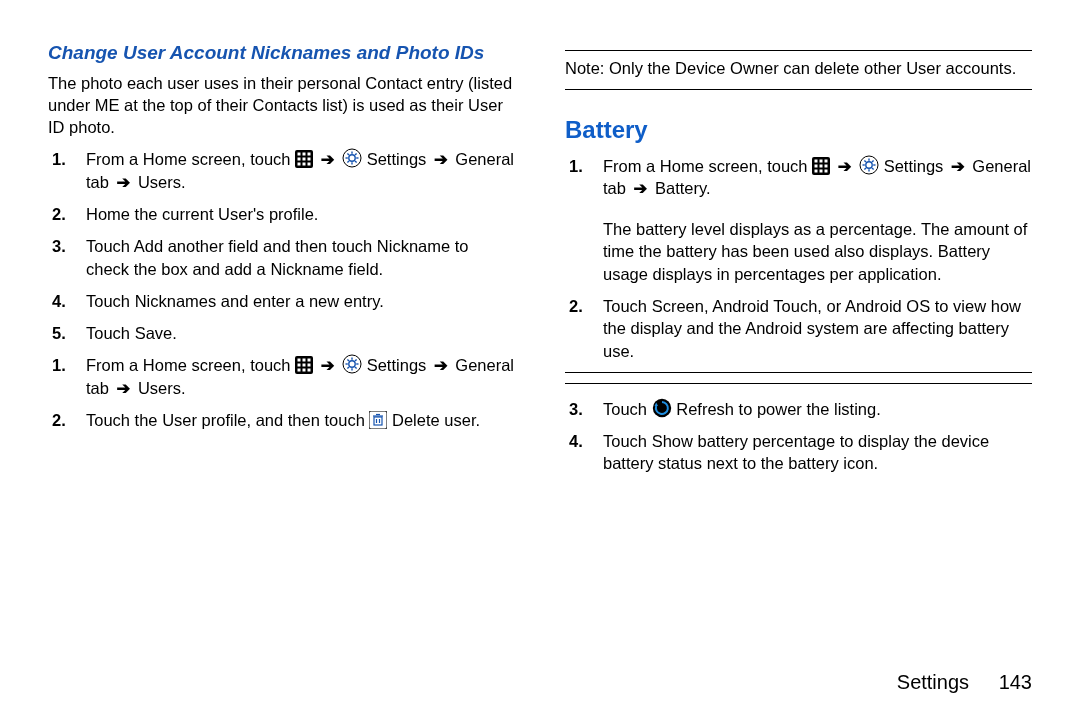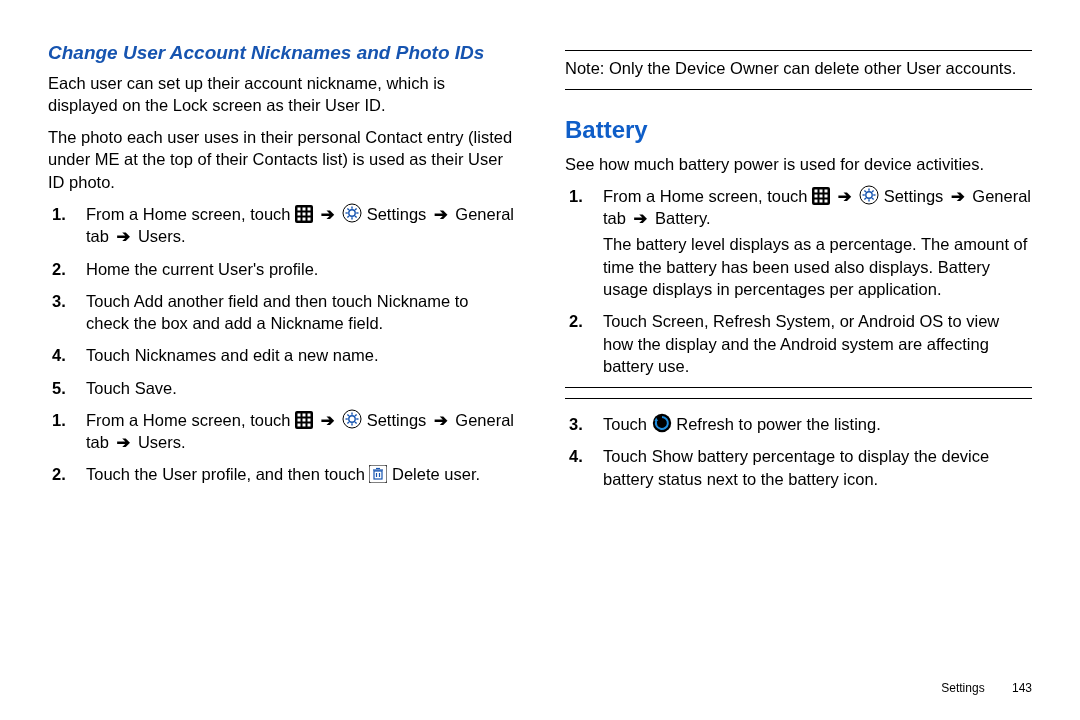--- a/index.html
+++ b/index.html
@@ -46,34 +46,33 @@
   .ref { font-style: italic; }
   hr.notebar {
     border: none;
     border-top: 1.2px solid #000;
     margin: 10px 0 6px 0;
   }
   .footer {
     position: absolute;
     bottom: 24px;
     right: 48px;
-    font-size: 12px;
+    font-size: 20px;
   }
   .footer .pnum { margin-left: 24px; }
   .icon { display: inline-block; vertical-align: -3px; }
   .icon svg { display: block; }
   .arrow { font-weight: bold; padding: 0 3px; }
 </style>
 </head>
 <body>
 
 <div class="columns">
   <div class="col">
     <h2>Change User Account Nicknames and Photo IDs</h2>
-    <p>Each user can set up their account nickname, which is displayed on the Lock screen as their User ID.</p>
     <p>The photo each user uses in their personal Contact entry (listed under ME at the top of their Contacts list) is used as their User ID photo.</p>
     <ol>
       <li><span class="num">1.</span>
         <span>From a Home screen, touch </span>
         <span class="icon"><svg width="18" height="18">
               <rect x="0" y="0" width="18" height="18" rx="2" fill="#000"></rect>
               <g fill="#fff">
                 <rect x="2.5" y="2.5" width="3" height="3"></rect>
                 <rect x="7.5" y="2.5" width="3" height="3"></rect>
                 <rect x="12.5" y="2.5" width="3" height="3"></rect>
@@ -100,21 +99,21 @@
                   <line x1="-4.6" y1="4.6" x2="-3" y2="3"></line>
                   <line x1="4.6" y1="-4.6" x2="3" y2="-3"></line>
                 </g>
               </g>
             </svg></span>
         <span class="bold">Settings</span> <span class="arrow">➔</span>
         <span class="bold">General</span><span> tab </span><span class="arrow">➔</span> <span class="bold">Users</span><span>.</span>
       </li>
       <li><span class="num">2.</span><span>Home the current User's profile.</span></li>
       <li><span class="num">3.</span><span>Touch </span><span class="bold">Add another field</span><span> and then touch Nickname to check the box and add a Nickname field.</span></li>
-      <li><span class="num">4.</span><span>Touch </span><span class="bold">Nicknames</span><span> and edit a new name.</span></li>
+      <li><span class="num">4.</span><span>Touch </span><span class="bold">Nicknames</span><span> and enter a new entry.</span></li>
       <li><span class="num">5.</span><span>Touch </span><span class="bold">Save</span><span>.</span></li>
     </ol>
 
     <ol>
       <li><span class="num">1.</span>
         <span>From a Home screen, touch </span>
         <span class="icon"><svg width="18" height="18">
               <rect x="0" y="0" width="18" height="18" rx="2" fill="#000"></rect>
               <g fill="#fff">
                 <rect x="2.5" y="2.5" width="3" height="3"></rect>
@@ -164,21 +163,20 @@
       </li>
     </ol>
   </div>
 
   <div class="col">
     <hr class="notebar">
     <p><span class="bold">Note:</span><span> Only the Device Owner can delete other User accounts.</span></p>
     <hr class="notebar">
 
     <h1 class="section">Battery</h1>
-    <p>See how much battery power is used for device activities.</p>
     <ol>
       <li><span class="num">1.</span>
         <span>From a Home screen, touch </span>
         <span class="icon"><svg width="18" height="18">
               <rect x="0" y="0" width="18" height="18" rx="2" fill="#000"></rect>
               <g fill="#fff">
                 <rect x="2.5" y="2.5" width="3" height="3"></rect>
                 <rect x="7.5" y="2.5" width="3" height="3"></rect>
                 <rect x="12.5" y="2.5" width="3" height="3"></rect>
                 <rect x="2.5" y="7.5" width="3" height="3"></rect>
@@ -201,24 +199,24 @@
                   <line x1="6.5" y1="0" x2="4.2" y2="0"></line>
                   <line x1="-4.6" y1="-4.6" x2="-3" y2="-3"></line>
                   <line x1="4.6" y1="4.6" x2="3" y2="3"></line>
                   <line x1="-4.6" y1="4.6" x2="-3" y2="3"></line>
                   <line x1="4.6" y1="-4.6" x2="3" y2="-3"></line>
                 </g>
               </g>
             </svg></span>
         <span class="bold">Settings</span> <span class="arrow">➔</span>
         <span class="bold">General</span><span> tab </span><span class="arrow">➔</span> <span class="bold">Battery</span><span>.</span>
-        <p style="margin-top:4px">The battery level displays as a percentage. The amount of time the battery has been used also displays. Battery usage displays in percentages per application.</p>
+        <p style="margin-top:19px">The battery level displays as a percentage. The amount of time the battery has been used also displays. Battery usage displays in percentages per application.</p>
       </li>
       <li><span class="num">2.</span>
-        <span>Touch </span><span class="bold">Screen</span><span>, </span><span class="bold">Refresh System,</span><span> or </span><span class="bold">Android OS</span><span> to view how the display and the Android system are affecting battery use.</span>
+        <span>Touch </span><span class="bold">Screen</span><span>, </span><span class="bold">Android Touch,</span><span> or </span><span class="bold">Android OS</span><span> to view how the display and the Android system are affecting battery use.</span>
       </li>
     </ol>
 
     <hr class="notebar">
     <hr class="notebar">
 
     <ol style="margin-top:14px">
       <li><span class="num">3.</span>
         <span>Touch </span>
         <span class="icon"><svg width="20" height="20">

